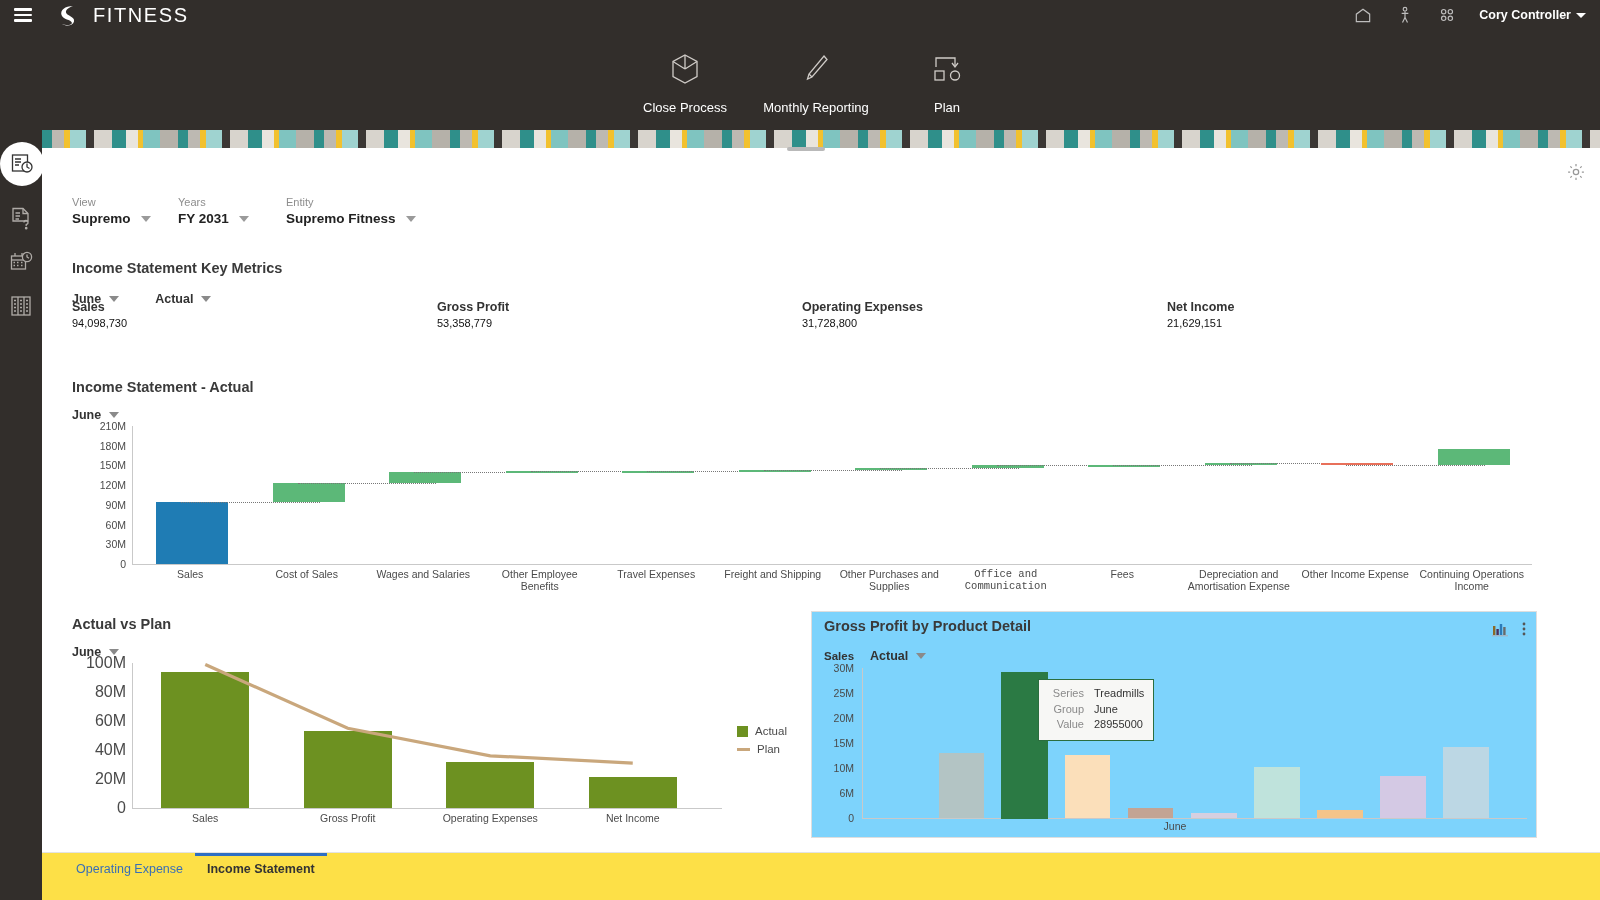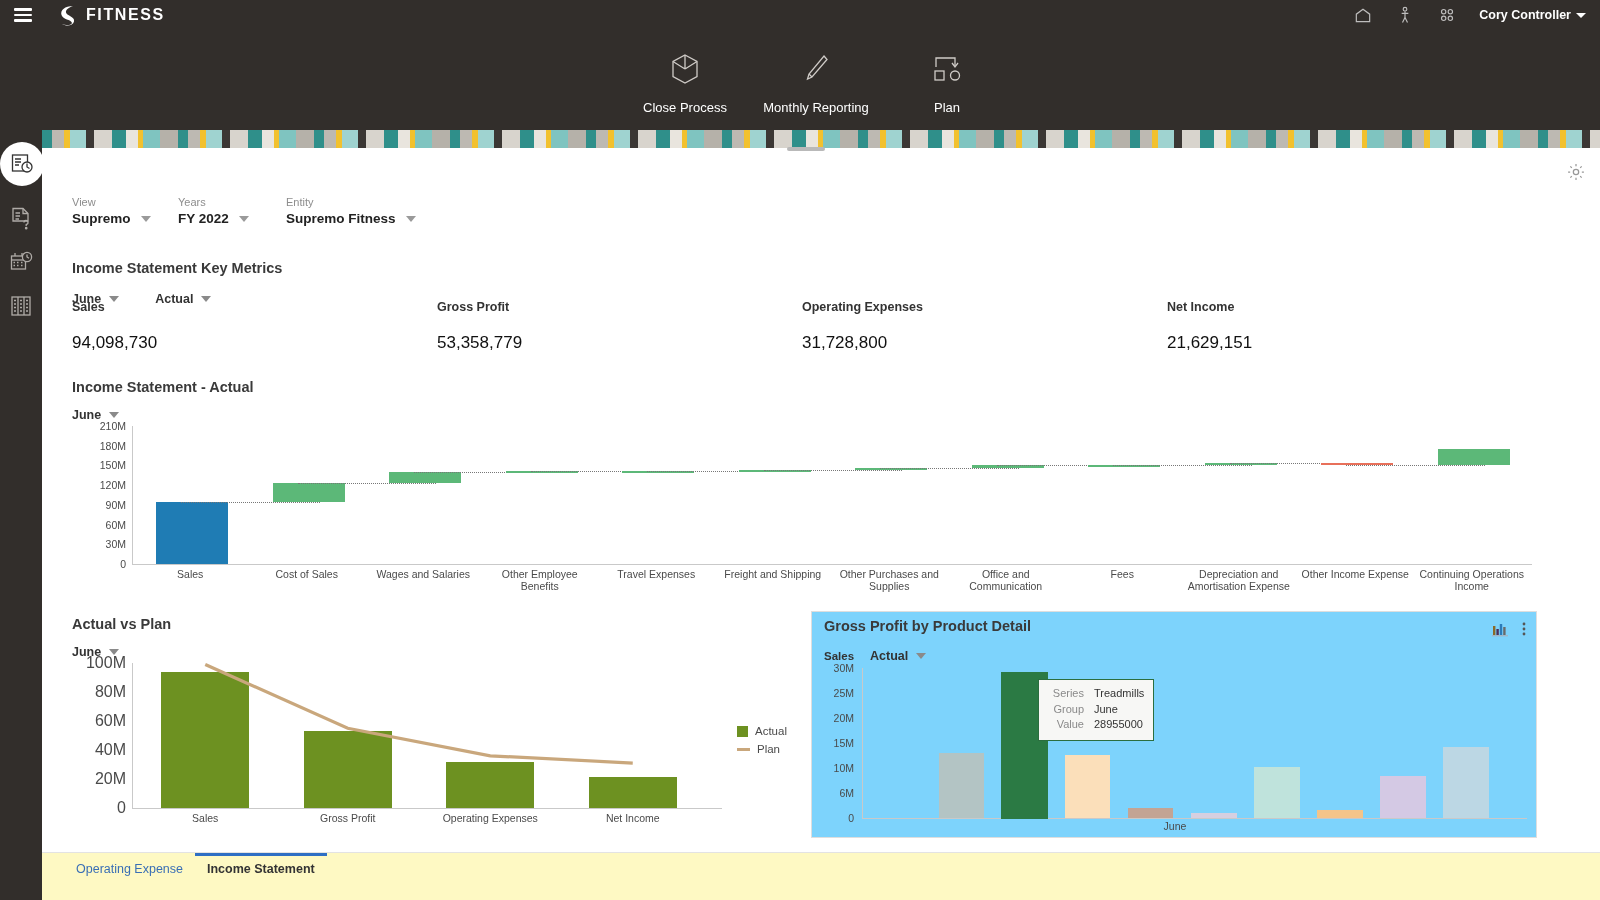--- a/index.html
+++ b/index.html
@@ -14,21 +14,21 @@
   
   .topbar {
     position: absolute; top: 0; left: 0; width: 1600px; height: 30px;
     background: #322e2b; display: flex; align-items: center;
   }
   .hamburger { width: 18px; height: 14px; margin-left: 14px; display: flex;
     flex-direction: column; justify-content: space-between; cursor: pointer; }
   .hamburger span { display: block; height: 2.6px; background: #fff; border-radius: 1px; }
   .brand { display: flex; align-items: center; margin-left: 22px; }
   .brand-logo { width: 26px; height: 26px; }
-  .brand-text { color: #fff; font-size: 16px; font-weight: bold; letter-spacing: 1.6px; margin-left: 6px; }
+  .brand-text { color: #fff; font-size: 20px; font-weight: normal; letter-spacing: 1.6px; margin-left: 13px; }
   .topbar-right { margin-left: auto; display: flex; align-items: center; gap: 22px; padding-right: 14px; }
   .ticon { width: 20px; height: 20px; opacity: .82; cursor: pointer; }
   .username { color: #fff; font-size: 12.5px; font-weight: bold; cursor: pointer; display: flex; align-items: center; gap: 5px; }
   .caret-w { width: 0; height: 0; border-left: 5px solid transparent; border-right: 5px solid transparent; border-top: 5px solid #fff; }
 
   
   .navcards {
     position: absolute; top: 30px; left: 16px; width: 1600px; height: 100px;
     display: flex; justify-content: center; align-items: flex-start; gap: 0;
   }
@@ -96,21 +96,21 @@
   #avp-title { top: 616px; left: 72px; }
 
   .minidrop { display: flex; align-items: center; gap: 8px; font-size: 12.5px; font-weight: bold; color: #333; cursor: pointer; }
   .minidrop .caret-d { border-top-color: #8a8a8a; }
 
   
   .kpi-ctrls { position: absolute; top: 292px; left: 72px; display: flex; gap: 36px; }
   .kpis { position: absolute; top: 300px; left: 72px; width: 1460px; display: flex; }
   .kpi { width: 372px; }
   .kpi .klabel { font-size: 12.5px; font-weight: bold; color: #333; }
-  .kpi .kvalue { font-size: 17px; color: #111; margin-top: 19px; }
+  .kpi .kvalue { font-size: 11px; color: #111; margin-top: 3px; }
 
   
   .wf { position: absolute; top: 408px; left: 72px; width: 1460px; height: 185px; }
   .wf .ydrop { position: absolute; top: 0; left: 0; }
   .wf-plot { position: absolute; top: 18px; left: 62px; width: 1398px; height: 138px; }
   .wf-axis { position: absolute; top: 18px; left: 0px; width: 60px; height: 138px; }
   .wf-tick { position: absolute; right: 6px; font-size: 10.5px; color: #4a4a4a; transform: translateY(-50%); white-space: nowrap; }
   .wf-yline { position: absolute; top: 18px; left: 60px; width: 1px; height: 138px; background: #c9c9c9; }
   .wf-xline { position: absolute; top: 156px; left: 60px; width: 1400px; height: 1px; background: #c9c9c9; }
   .wf-bar { position: absolute; }
@@ -155,21 +155,21 @@
     border: 1.5px solid #2b6e3f; padding: 6px 9px 7px 9px; z-index: 30;
     font-size: 11px; line-height: 1.42; white-space: nowrap;
   }
   .tt-row { display: flex; gap: 10px; align-items: flex-end; }
   .tt-k { color: #8a8a8a; width: 36px; text-align: right; }
   .tt-v { color: #333; }
 
   
   .tabs {
     position: absolute; top: 852px; left: 42px; width: 1558px; height: 48px;
-    background: #fef9c3; border-top: 1px solid #e3e3e3; display: flex; align-items: flex-start; padding-left: 22px;
+    background: #fde047; border-top: 1px solid #e3e3e3; display: flex; align-items: flex-start; padding-left: 22px;
   }
   .tab { font-size: 12.5px; padding: 9px 12px 7px 12px; cursor: pointer; color: #3a6fb5; white-space: nowrap; }
   .tab.active { font-weight: bold; color: #333; border-top: 3px solid #2e6fc4; padding-top: 6px; }
 </style>
 </head>
 <body>
 
 <div class="topbar">
   <div class="hamburger">
     <span></span>
@@ -284,21 +284,21 @@
   <div class="filter f-view">
     <div class="flabel">View</div>
     <div class="fval">
       <span>Supremo</span>
       <i class="caret-d"></i>
     </div>
   </div>
   <div class="filter f-years">
     <div class="flabel">Years</div>
     <div class="fval">
-      <span>FY 2022</span>
+      <span>FY 2031</span>
       <i class="caret-d"></i>
     </div>
   </div>
   <div class="filter f-entity">
     <div class="flabel">Entity</div>
     <div class="fval">
       <span>Supremo Fitness</span>
       <i class="caret-d"></i>
     </div>
   </div>
@@ -378,21 +378,21 @@
       <div class="wf-bar" style="left: 1303.63px; width: 72.23px; top: 23.46px; height: 15.9029px; background: rgb(92, 184, 120);"></div>
     </div>
   <div class="wf-labels" id="wf-labels">
       <div class="wf-lbl" style="width: 116.5px;">Sales</div>
       <div class="wf-lbl" style="width: 116.5px;">Cost of Sales</div>
       <div class="wf-lbl" style="width: 116.5px;">Wages and Salaries</div>
       <div class="wf-lbl" style="width: 116.5px;">Other Employee Benefits</div>
       <div class="wf-lbl" style="width: 116.5px;">Travel Expenses</div>
       <div class="wf-lbl" style="width: 116.5px;">Freight and Shipping</div>
       <div class="wf-lbl" style="width: 116.5px;">Other Purchases and Supplies</div>
-      <div class="wf-lbl" style="width: 116.5px;">Office and Communication</div>
+      <div class="wf-lbl" style="width: 116.5px; font-family: Liberation Mono, monospace;">Office and Communication</div>
       <div class="wf-lbl" style="width: 116.5px;">Fees</div>
       <div class="wf-lbl" style="width: 116.5px;">Depreciation and Amortisation Expense</div>
       <div class="wf-lbl" style="width: 116.5px;">Other Income Expense</div>
       <div class="wf-lbl" style="width: 116.5px; text-align: center;">Continuing Operations Income</div>
     </div>
 </div>
 
 <div class="sec-title" id="avp-title">Actual vs Plan</div>
 <div class="avp">
   <div class="ydrop minidrop">

